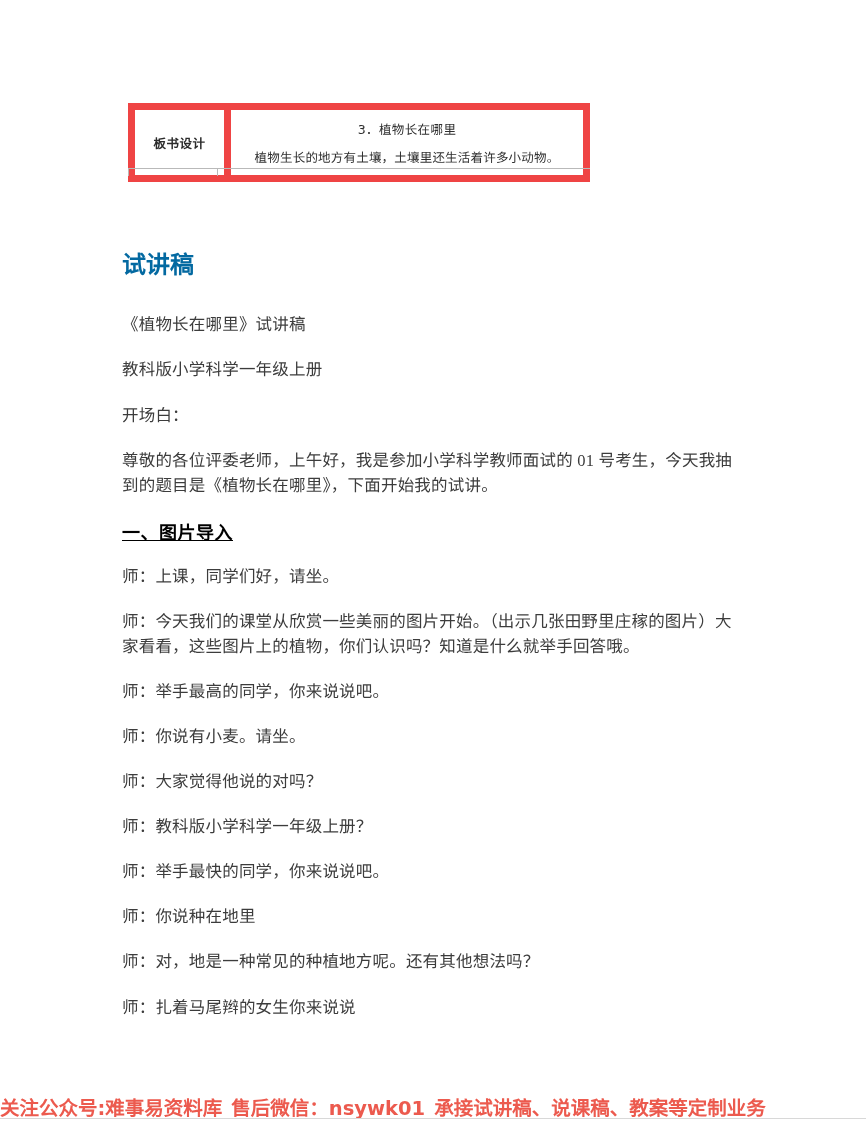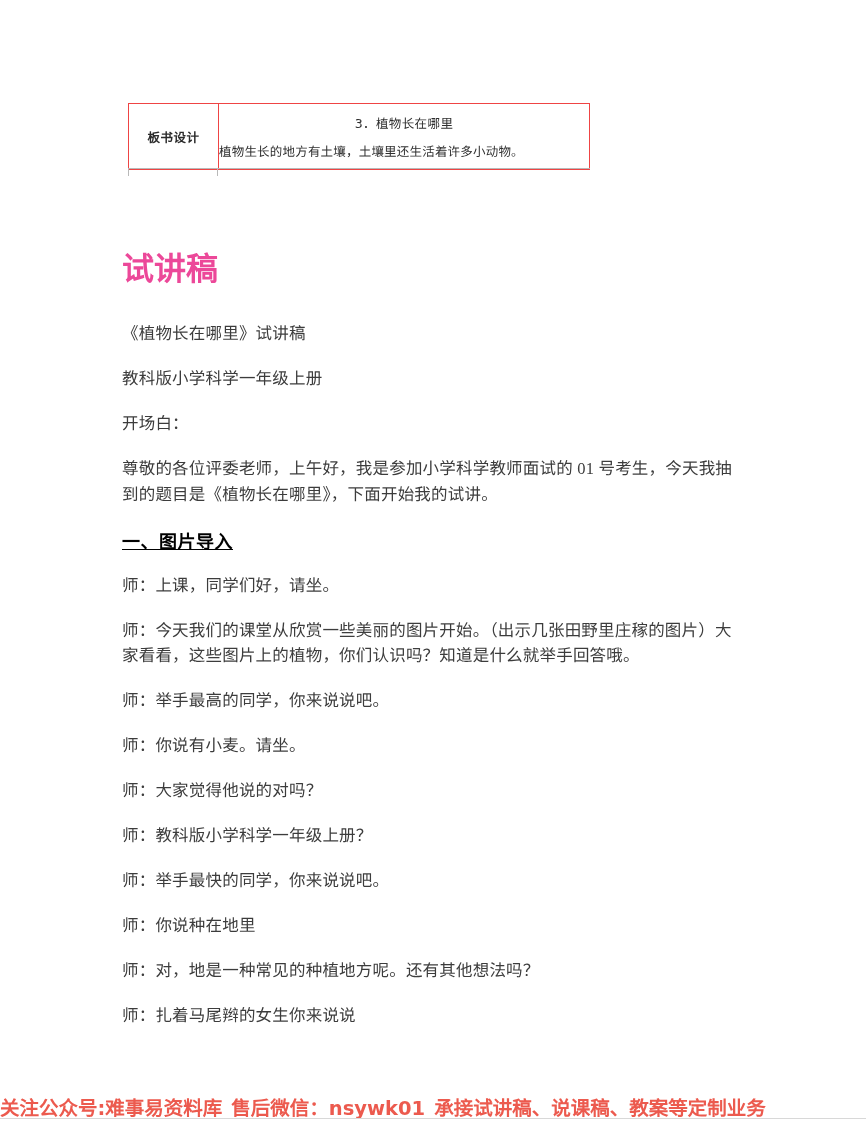--- a/index.html
+++ b/index.html
@@ -31,21 +31,21 @@
     left: 128px;
     top: 103px;
     width: 462px;
   }
   table.board-table {
     border-collapse: collapse;
     width: 462px;
     table-layout: fixed;
   }
   table.board-table td {
-    border: 1px solid #ef4444;
+    border: 7px solid #ef4444;
     vertical-align: middle;
     padding: 0;
   }
   td.board-label {
     width: 89px;
     text-align: center;
     font-family: Liberation Serif, serif;
     font-weight: bold;
     font-size: 12.5px;
     color: #2b2b2b;
@@ -58,21 +58,21 @@
     color: #2f2f2f;
     font-family: "DejaVu Sans", "Liberation Sans", sans-serif;
     font-size: 12.5px;
   }
   .board-line-1 {
     text-align: center;
     margin: 0 0 9px 0;
     letter-spacing: .4px;
   }
   .board-line-2 {
-    text-align: left;
+    text-align: center;
     margin: 0;
     letter-spacing: .2px;
   }
   
   .board-stub {
     position: absolute;
     left: 128px;
     top: 168px;
     width: 462px;
     height: 8px;
@@ -97,23 +97,23 @@
   
   .doc {
     position: absolute;
     left: 122px;
     top: 252px;
     width: 626px;
   }
 
   h1.doc-title {
     font-family: "DejaVu Sans", "Liberation Sans", sans-serif;
-    font-size: 32px;
-    font-weight: bold;
-    color: #ec4899;
+    font-size: 24px;
+    font-weight: bold;
+    color: #0369a1;
     margin: 0 0 34px 0;
     letter-spacing: 0px;
     line-height: 1.1;
   }
 
   p.para {
     margin: 0 0 20px 0;
     font-size: 16.5px;
     line-height: 1.52;
     color: #3c3c3c;

